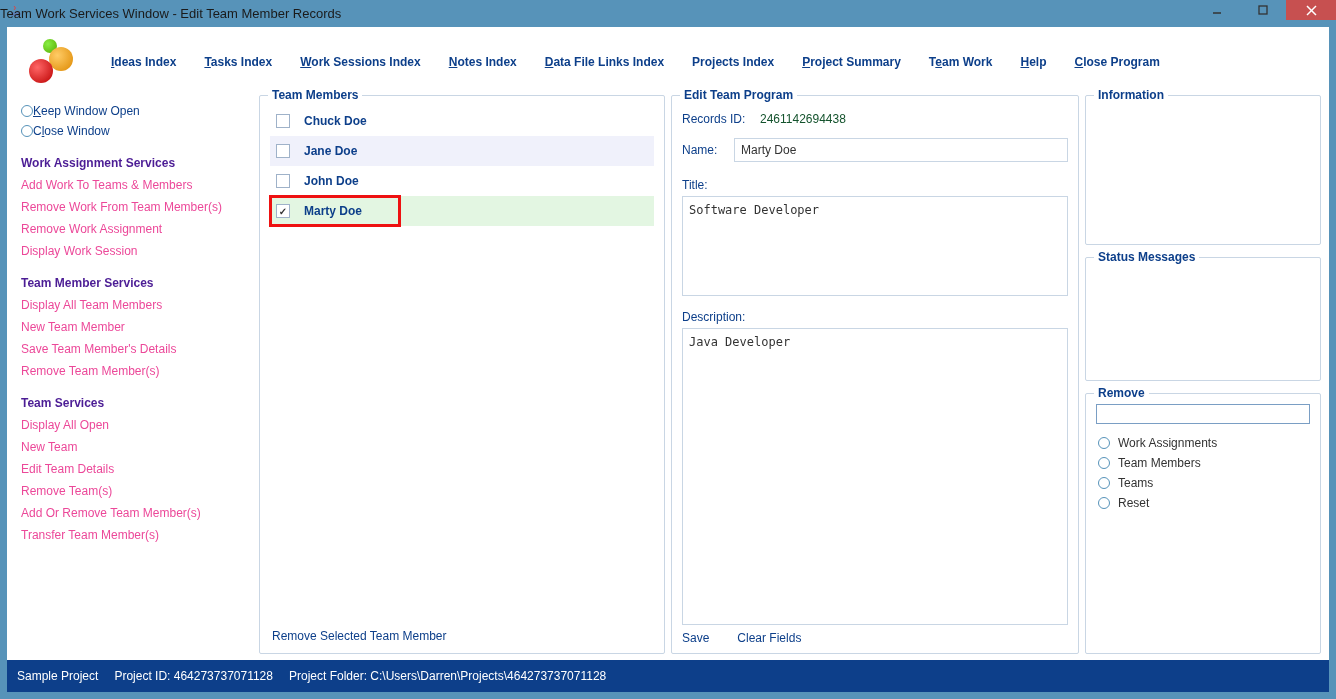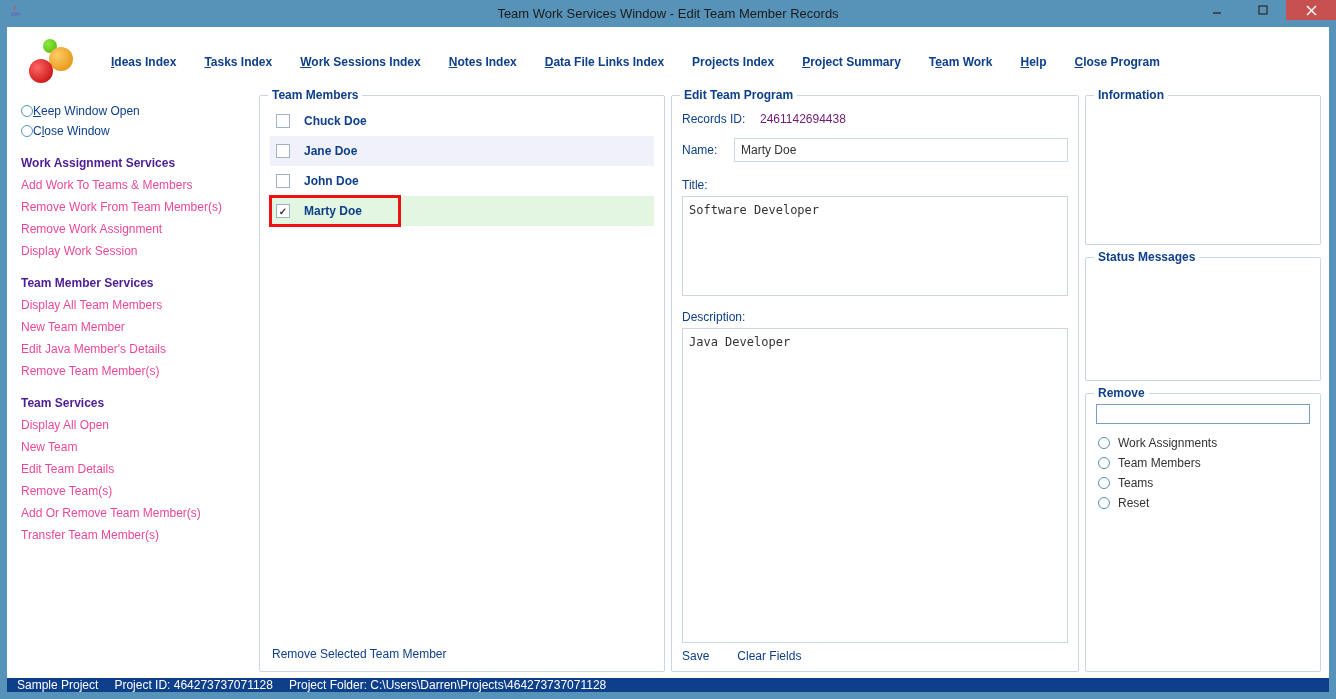--- a/index.html
+++ b/index.html
@@ -22,21 +22,20 @@
   }
   .titlebar .appicon {
     width: 20px;
     height: 20px;
     margin-left: 8px;
     position: relative;
   }
   .titlebar .title {
     position: absolute;
     left: 0; right: 0;
-    text-align: center;
     color: #1a1a1a;
     font-size: 13px;
   }
   .winbtns {
     position: absolute;
     right: 0;
     top: 0;
     display: flex;
   }
   .winbtn {
@@ -259,21 +258,21 @@
     color: #333;
   }
   .search-input {
     width: 100%;
     border: 1px solid #7a9ec4;
     height: 20px;
     margin-bottom: 6px;
     padding: 2px 4px;
   }
   .statusbar {
-    height: 14px;
+    height: 32px;
     background: #0d3f8a;
     color: #fff;
     display: flex;
     align-items: center;
     gap: 16px;
     padding: 0 10px;
     font-size: 12px;
   }
   .ul { text-decoration: underline; }
   .java-cup {
@@ -349,21 +348,21 @@
 
       <div class="side-heading">Work Assignment Services</div>
       <div class="side-link">Add Work To Teams &amp; Members</div>
       <div class="side-link">Remove Work From Team Member(s)</div>
       <div class="side-link">Remove Work Assignment</div>
       <div class="side-link">Display Work Session</div>
 
       <div class="side-heading">Team Member Services</div>
       <div class="side-link">Display All Team Members</div>
       <div class="side-link">New Team Member</div>
-      <div class="side-link">Edit Java Member's Details</div>
+      <div class="side-link">Save Team Member's Details</div>
       <div class="side-link">Remove Team Member(s)</div>
 
       <div class="side-heading">Team Services</div>
       <div class="side-link">Display All Open</div>
       <div class="side-link">New Team</div>
       <div class="side-link">Edit Team Details</div>
       <div class="side-link">Remove Team(s)</div>
       <div class="side-link">Add Or Remove Team Member(s)</div>
       <div class="side-link">Transfer Team Member(s)</div>
     </div>
@@ -394,21 +393,21 @@
         </div>
         <div class="remove-link">Remove Selected Team Member</div>
       </div>
     </div>
 
     <div class="col-edit">
       <div class="fieldset">
         <div class="legend">Edit Team Program</div>
         <div class="form-row">
           <span class="form-label">Records ID:</span>
-          <span style="color:#701a75;">2461142694438</span>
+          <span style="color:#14532d;">2461142694438</span>
         </div>
         <div class="form-row">
           <span class="form-label" style="width:52px;">Name:</span>
           <input class="input" value="Marty Doe" style="">
         </div>
         <div style="margin-top:10px;" class="flexcol">
           <div class="form-label" style="margin-bottom:4px;">Title:</div>
           <textarea class="textarea tall" style="">Software Developer</textarea>
           <div class="form-label" style="margin:14px 0 4px 0;">Description:</div>
           <textarea class="textarea taller" style="">Java Developer</textarea>

